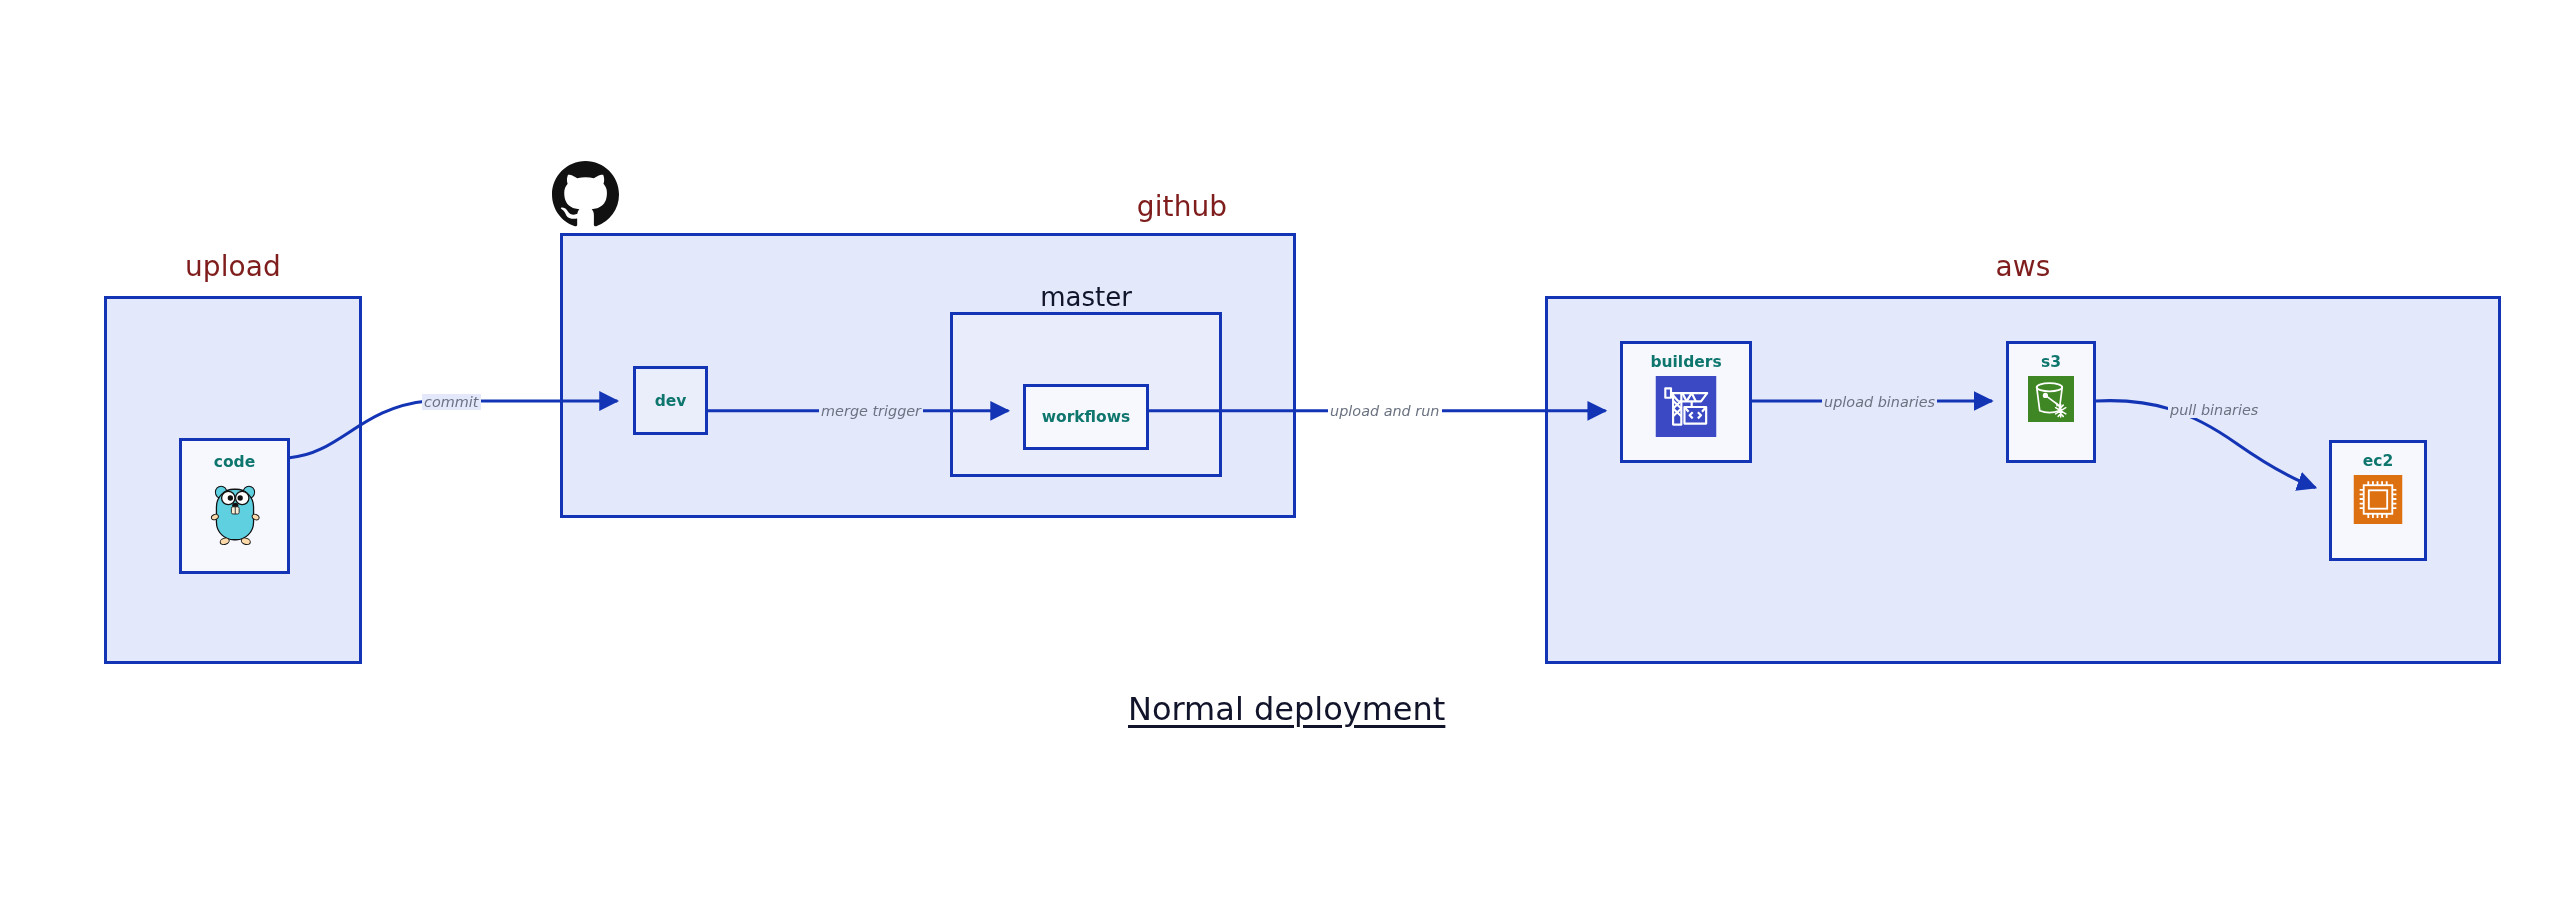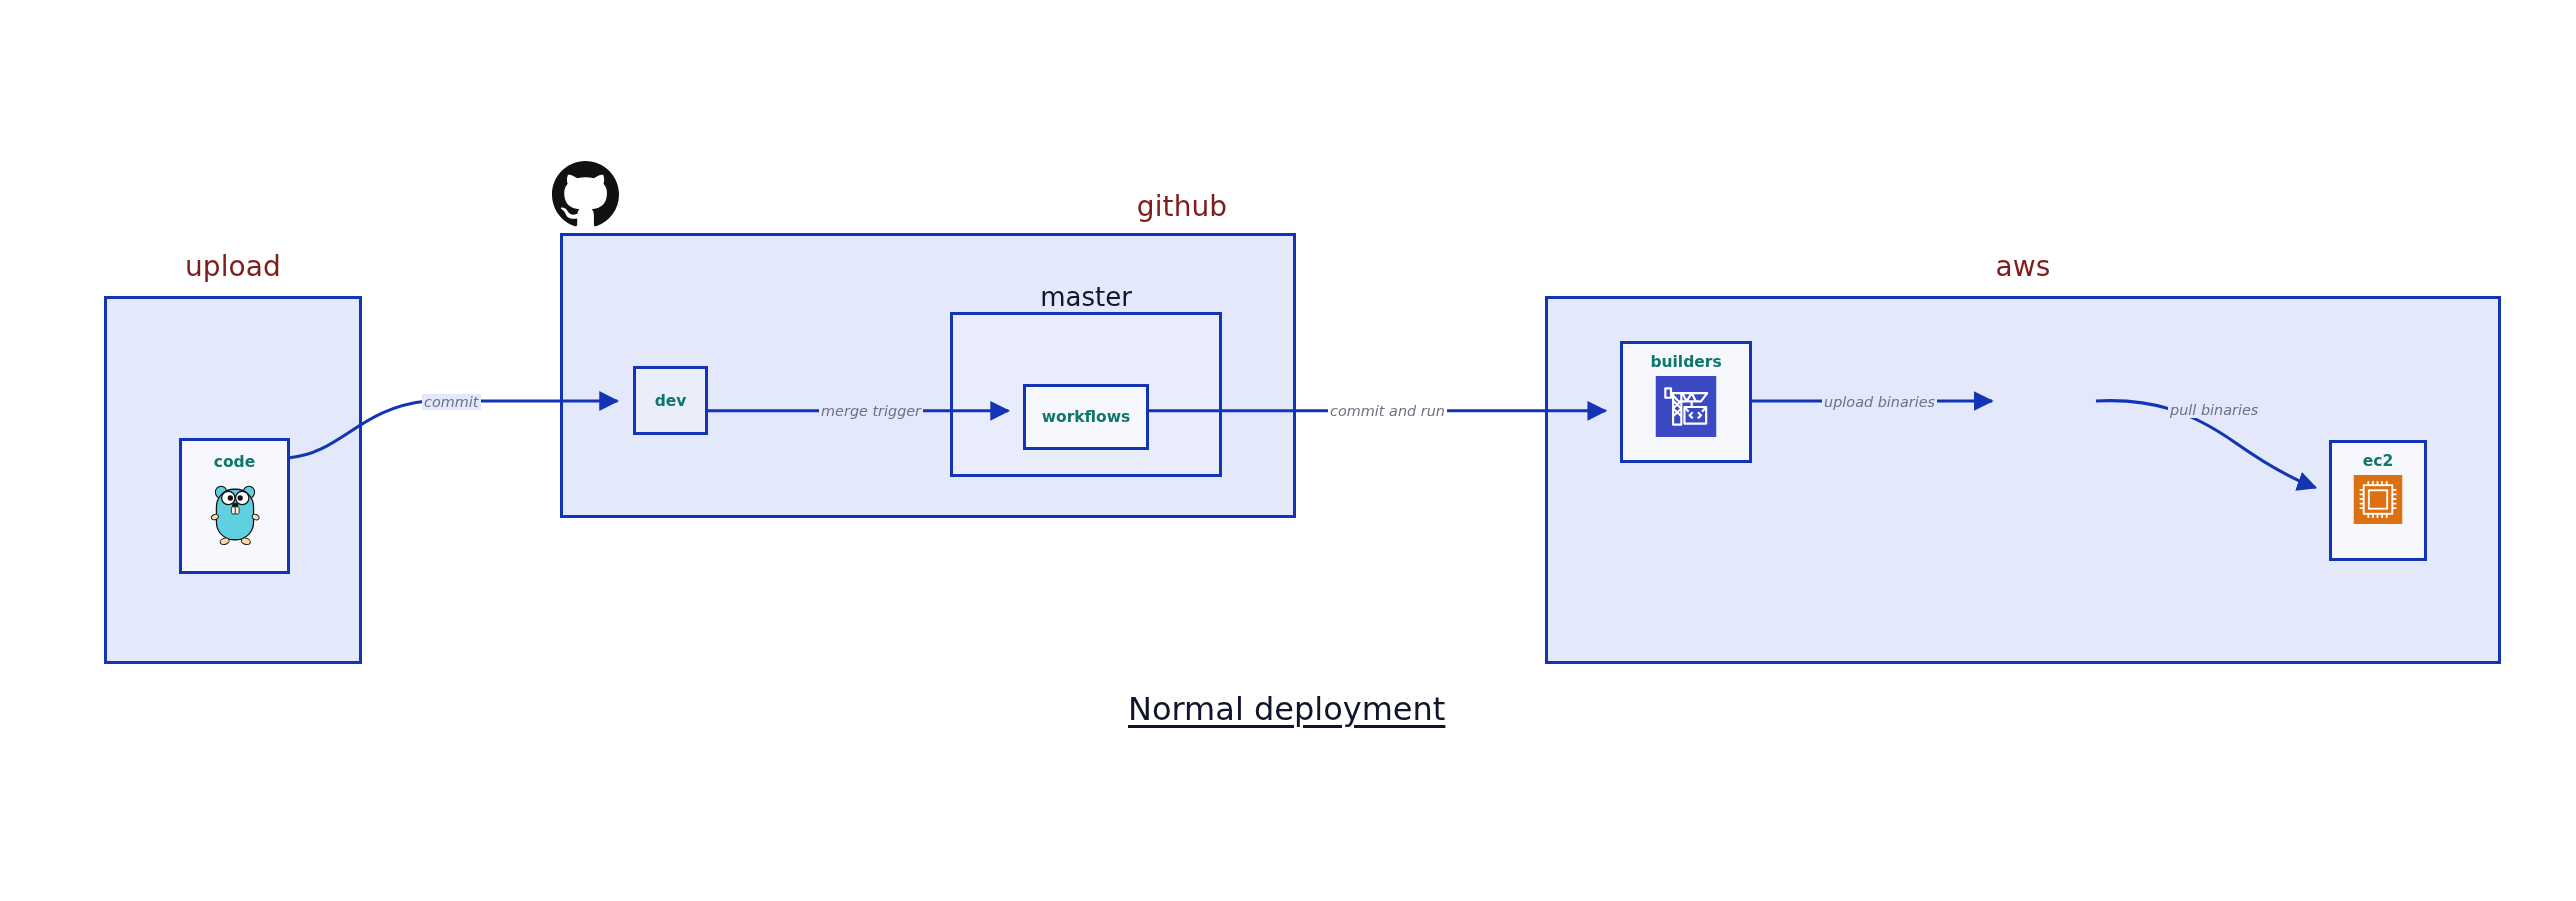--- a/index.html
+++ b/index.html
@@ -214,20 +214,39 @@
           <path d="M34 48 L50 63 M50 48 L34 63 M34 63 L50 78 M50 63 L34 78"></path>
           <path d="M70 49 V60"></path>
           <rect x="56" y="60" width="42" height="32"></rect>
           <path d="M56 60 L64 69 M98 60 L90 69"></path>
           <path d="M72 70 L66 76 L72 82 M82 70 L88 76 L82 82"></path>
         </g>
       </svg>
     </div>
   </div>
 
+  <div class="node white" style="left:2006px; top:341px; width:90px; height:122px;">
+    <div class="node-label" style="top:9.3px;">s3</div>
+    <div class="node-icon" style="top:32px; width:46px; height:46px;">
+      <svg viewBox="0 0 90 90" width="46" height="46">
+        <rect x="0" y="0" width="90" height="90" fill="#3f8624"></rect>
+        <g fill="none" stroke="#ffffff" stroke-width="3.4" stroke-linejoin="round" stroke-linecap="round">
+          <ellipse cx="42" cy="22" rx="25" ry="8"></ellipse>
+          <path d="M17 22 L23 68 Q42 75 61 68 L67 22"></path>
+          <path d="M34 38 L57 55"></path>
+          <circle cx="34" cy="38" r="3.4" fill="#ffffff"></circle>
+          <path d="M53 50 L62 57 L56 60 Z" fill="#ffffff" stroke="none"></path>
+          <g stroke-width="3">
+            <path d="M64 56 V80 M54 62 L74 74 M74 62 L54 74"></path>
+            <path d="M59 57 L64 62 L69 57 M59 79 L64 74 L69 79"></path>
+          </g>
+        </g>
+      </svg>
+    </div>
+  </div>
 
   <div class="node white" style="left:2329px; top:440px; width:98px; height:121px;">
     <div class="node-label" style="top:9.3px;">ec2</div>
     <div class="node-icon" style="top:32px; width:49px; height:49px;">
       <svg viewBox="0 0 96 96" width="49" height="49">
         <rect x="0" y="0" width="96" height="96" fill="#dd7011"></rect>
         <g fill="none" stroke="#ffffff" stroke-width="3.6">
           <rect x="20" y="20" width="56" height="56"></rect>
           <rect x="30" y="30" width="36" height="36"></rect>
         </g>
@@ -256,21 +275,21 @@
 
     <path class="edge-path" d="M 3400 778 L 3866 778" marker-end="url(#arrow)"></path>
 
     <path class="edge-path" d="M 4068 778 C 4180 772 4255 800 4340 860 C 4400 902 4450 930 4494 946" marker-end="url(#arrow)"></path>
   </svg>
 
   <div class="edge-label on-blue" style="left:422px; top:394px;">commit</div>
 
   <div class="edge-label on-blue" style="left:819px; top:403px;">merge trigger</div>
 
-  <div class="edge-label" style="left:1328px; top:403px;">commit and run</div>
+  <div class="edge-label" style="left:1328px; top:403px;">upload and run</div>
 
   <div class="edge-label on-blue" style="left:1822px; top:394px;">upload binaries</div>
 
   <div class="edge-label on-blue" style="left:2168px; top:402px;">pull binaries</div>
 
   <div id="caption" style="left:1128px; top:690px;">Normal deployment</div>
 
 </div>
 
 

